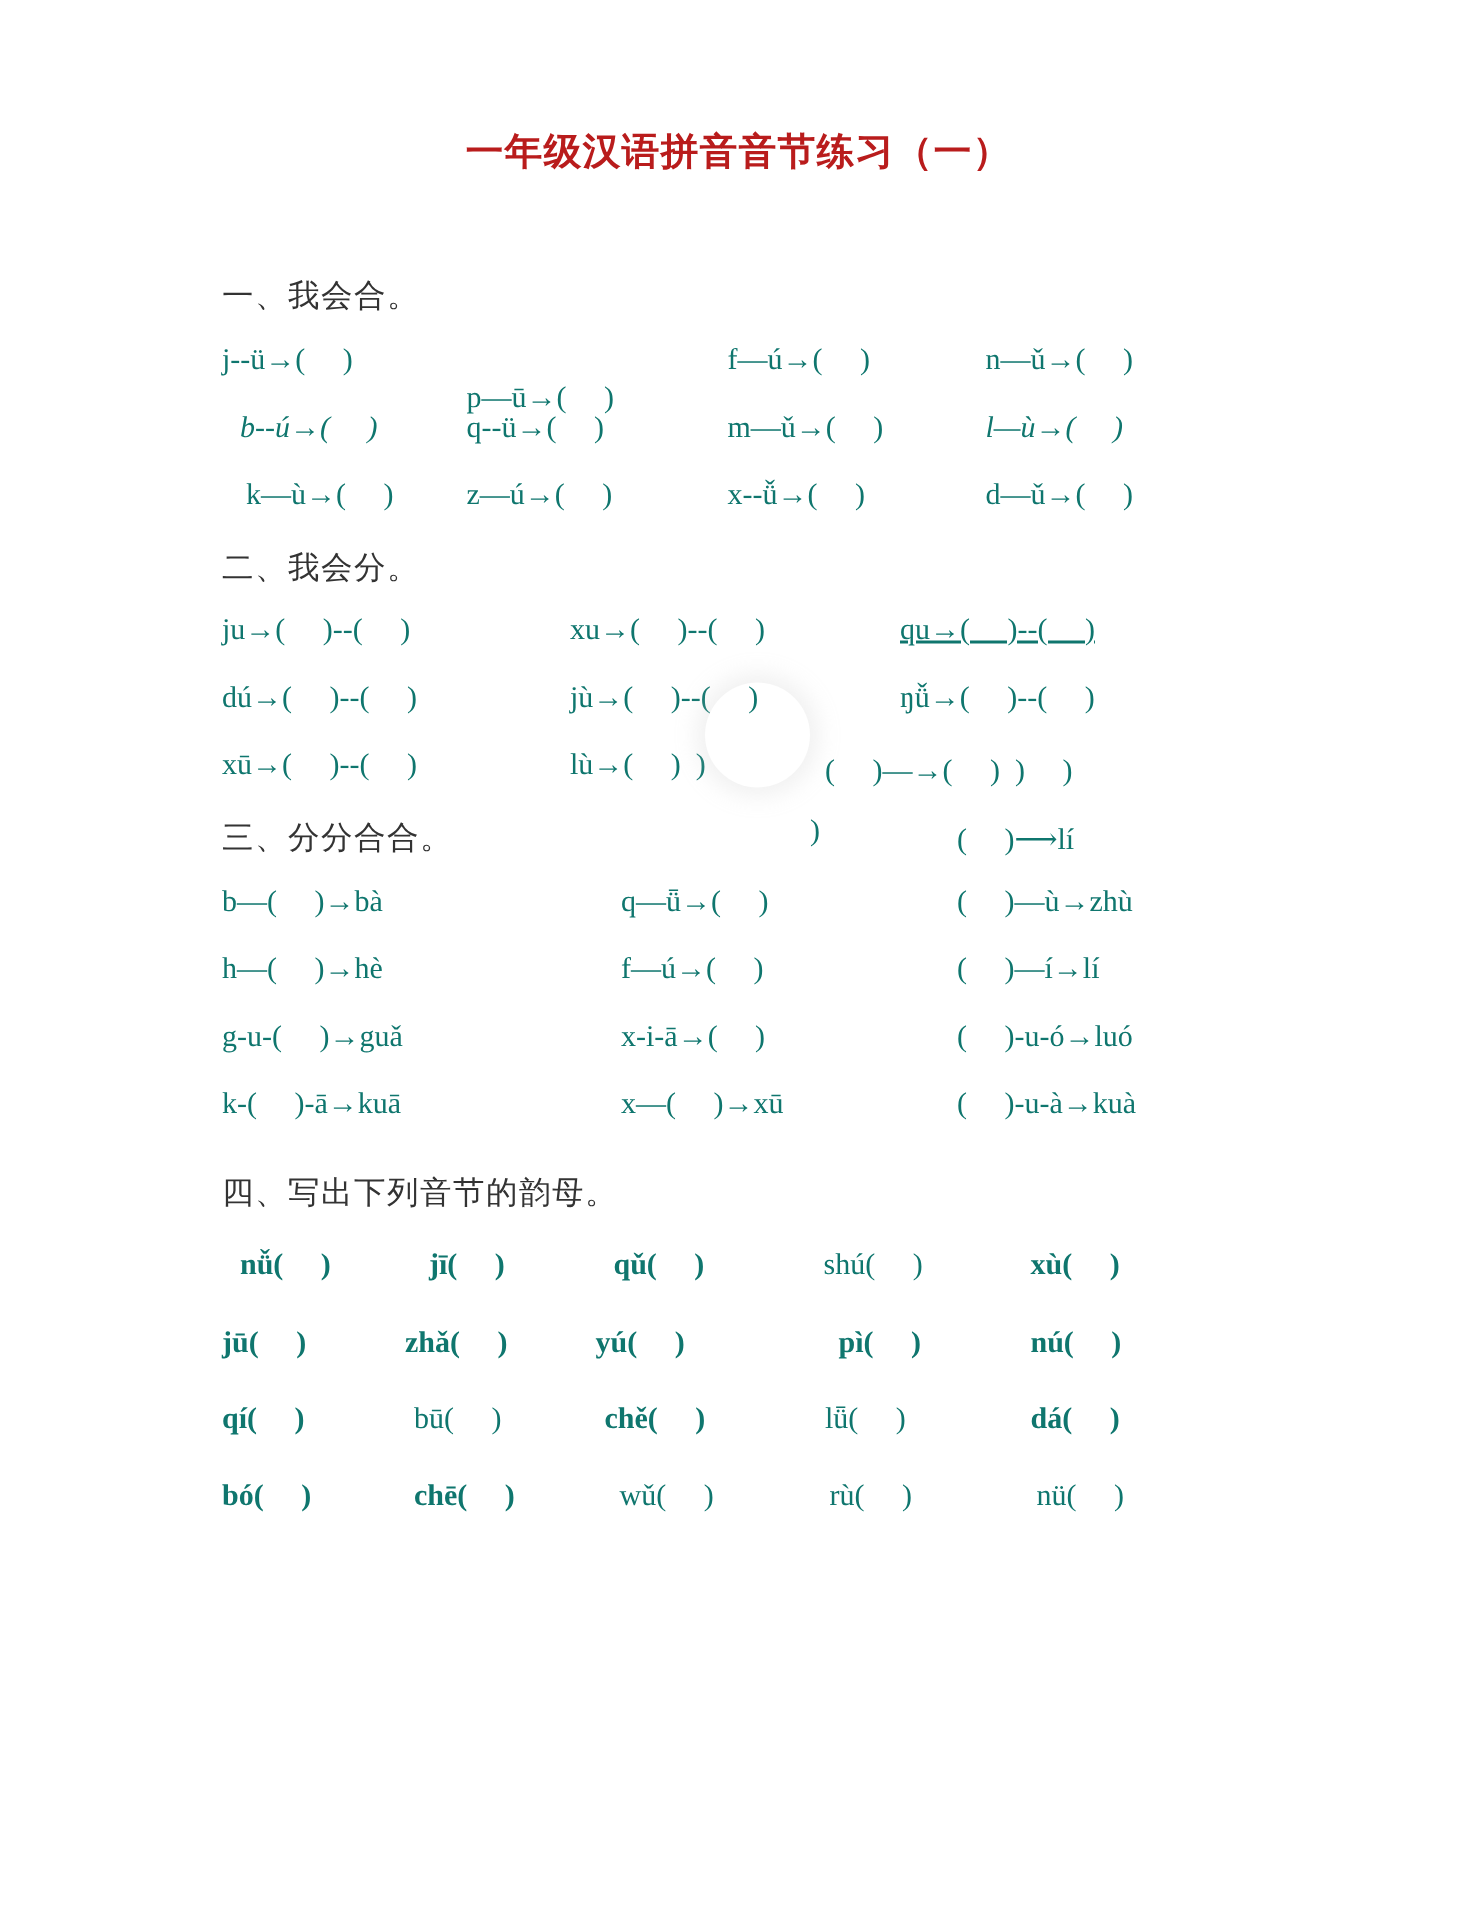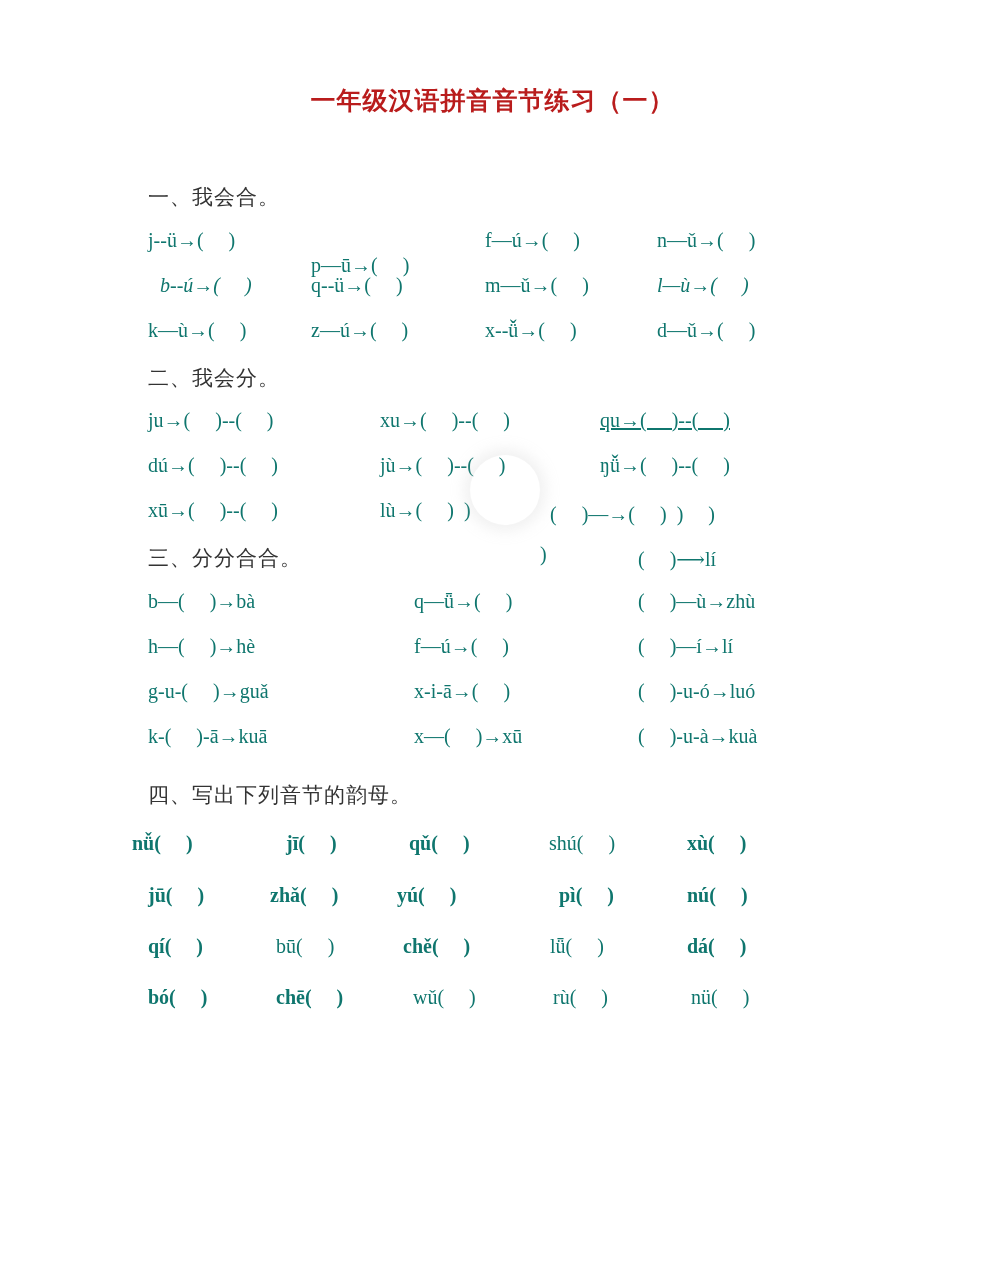--- a/index.html
+++ b/index.html
@@ -24,21 +24,21 @@
 <div class="item" style="left:148px;top:229px;">j--ü→(     )</div>
 <div class="item" style="left:311px;top:214px;margin-top:40px;">p—ū→(     )</div>
 <div class="item" style="left:485px;top:229px;">f—ú→(     )</div>
 <div class="item" style="left:657px;top:229px;">n—ǔ→(     )</div>
 
 <div class="item" style="left:160px;top:274px;font-style:italic;">b--ú→(     )</div>
 <div class="item" style="left:311px;top:274px;">q--ü→(     )</div>
 <div class="item" style="left:485px;top:274px;">m—ǔ→(     )</div>
 <div class="item" style="left:657px;top:274px;font-style:italic;">l—ù→(     )</div>
 
-<div class="item" style="left:148px;top:319px;">k—ù→(     )</div>
+<div class="item" style="left:164px;top:319px;">k—ù→(     )</div>
 <div class="item" style="left:311px;top:319px;">z—ú→(     )</div>
 <div class="item" style="left:485px;top:319px;">x--ǚ→(     )</div>
 <div class="item" style="left:657px;top:319px;">d—ǔ→(     )</div>
 
 <div class="heading" style="top:364px;">二、我会分。</div>
 <div class="item" style="left:148px;top:409px;">ju→(     )--(     )</div>
 <div class="item" style="left:380px;top:409px;">xu→(     )--(     )</div>
 <div class="item" style="left:600px;top:409px;text-decoration:underline;">qu→(     )--(     )</div>
 
 <div class="item" style="left:148px;top:454px;">dú→(     )--(     )</div>
@@ -66,21 +66,21 @@
 <div class="item" style="left:148px;top:680px;">g-u-(     )→guǎ</div>
 <div class="item" style="left:414px;top:680px;font-family:Liberation Serif, serif;">x-i-ā→(     )</div>
 <div class="item" style="left:638px;top:680px;">(     )-u-ó→luó</div>
 
 <div class="item" style="left:148px;top:725px;">k-(     )-ā→kuā</div>
 <div class="item" style="left:414px;top:725px;">x—(     )→xū</div>
 <div class="item" style="left:638px;top:725px;">(     )-u-à→kuà</div>
 
 <div class="heading" style="top:781px;">四、写出下列音节的韵母。</div>
 
-<div class="item bold" style="left:132px;top:832px;text-align:center;">nǚ(     )</div>
+<div class="item bold" style="left:160px;top:832px;text-align:center;">nǚ(     )</div>
 <div class="item bold" style="left:286px;top:832px;">jī(     )</div>
 <div class="item bold" style="left:409px;top:832px;">qǔ(     )</div>
 <div class="item" style="left:549px;top:832px;">shú(     )</div>
 <div class="item bold" style="left:687px;top:832px;">xù(     )</div>
 
 <div class="item bold" style="left:148px;top:884px;">jū(     )</div>
 <div class="item bold" style="left:270px;top:884px;">zhǎ(     )</div>
 <div class="item bold" style="left:397px;top:884px;">yú(     )</div>
 <div class="item bold" style="left:559px;top:884px;">pì(     )</div>
 <div class="item bold" style="left:687px;top:884px;">nú(     )</div>

